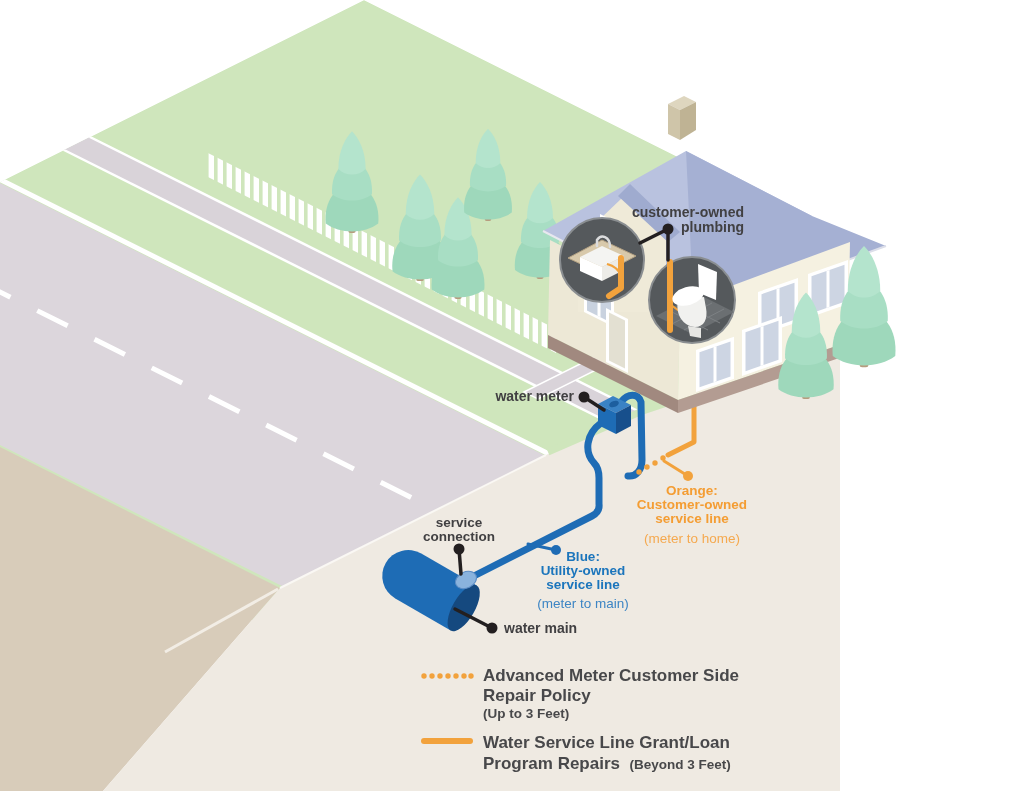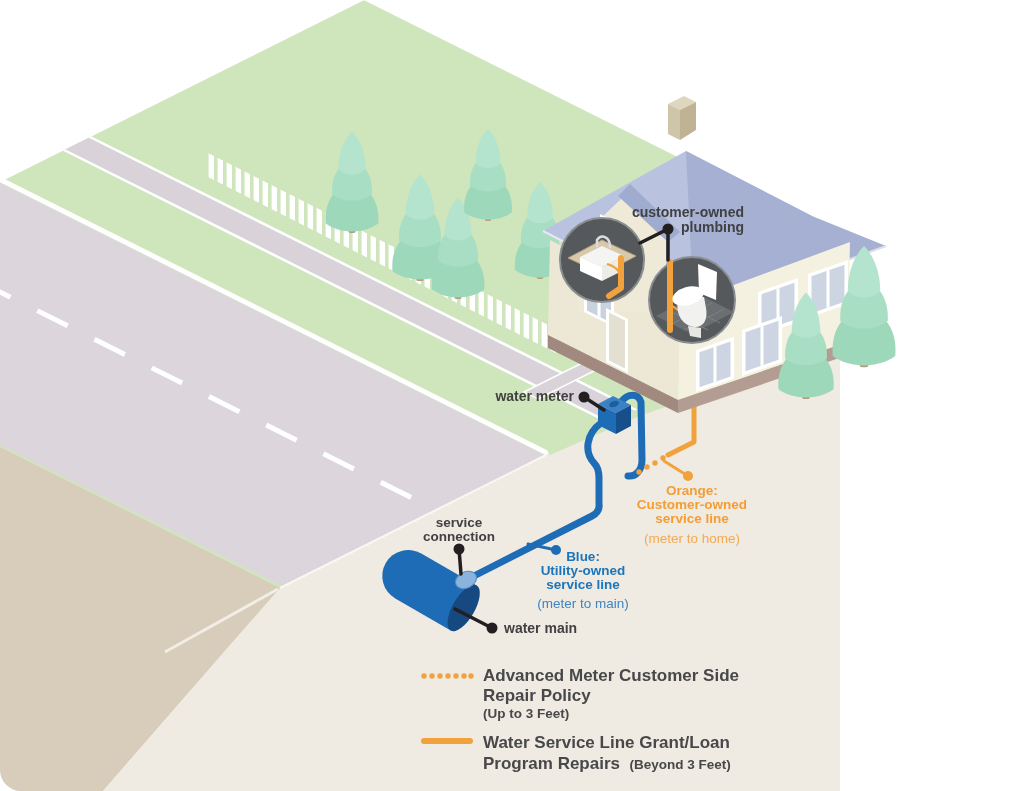--- a/index.html
+++ b/index.html
@@ -1,16 +1,16 @@
 <!DOCTYPE html>
 <html><head>
 <meta charset="utf-8">
 <style>
   html,body{margin:0;padding:0;background:#ffffff;}
-  #canvas{position:relative;width:1024px;height:791px;background:#ffffff;overflow:hidden;border-radius:21px;}
+  #canvas{position:relative;width:1024px;height:791px;background:#ffffff;overflow:hidden;}
   svg{font-family:"Liberation Sans","DejaVu Sans",sans-serif;}
   .t-gray{fill:#414042;}
   .t-orange{fill:#F49D33;}
   .t-orange-lt{fill:#F5A94F;}
   .t-blue{fill:#1B75BC;}
   .t-blue-lt{fill:#3D85C4;}
   .lbl{font-size:14px;font-weight:bold;}
   .lbl-s{font-size:13.5px;font-weight:bold;}
   .note{font-size:13.5px;font-weight:normal;}
   .leg{font-size:17px;font-weight:bold;fill:#48484A;}

